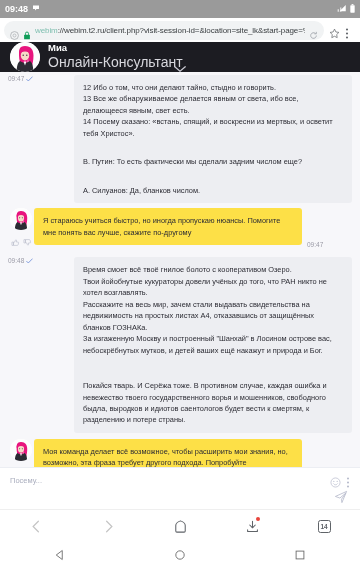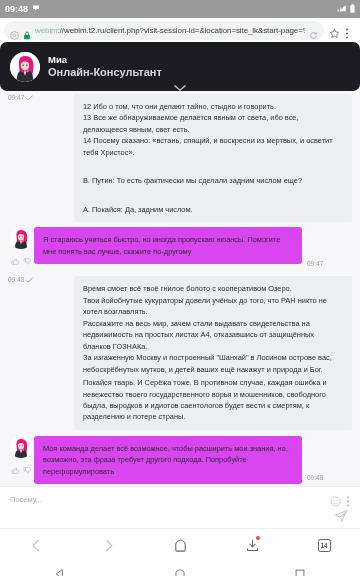--- a/index.html
+++ b/index.html
@@ -36,52 +36,52 @@
     flex:1; font-size:8px; color:#3c4043; white-space:nowrap;
     overflow:hidden; text-overflow:clip; letter-spacing:-.1px;
   }
   .ob-url .scheme { color:#7fbfb0; }
   .ob-reload { width:9px; height:9px; flex:0 0 auto; }
   .ob-actions { display:flex; align-items:center; gap:5px; padding-left:5px; }
   .ob-star, .ob-menu { width:11px; height:11px; }
 
   
   .chat-header {
-    background:#1c1c22; height:49px; position:relative;
-    display:flex; align-items:center; padding:0 10px;border-radius:7px;
+    background:#1c1c22; height:30px; position:relative;
+    display:flex; align-items:center; padding:0 10px;
   }
   .avatar-hdr {
     width:30px; height:30px; border-radius:50%;
     background:#ffffff; overflow:hidden; flex:0 0 auto;
     display:flex; align-items:flex-end; justify-content:center;
   }
   .hdr-text { margin-left:8px; line-height:1.25; }
   .hdr-name { color:#ffffff; font-size:9.5px; font-weight:bold; }
-  .hdr-sub { color:#d8d8de; font-size:11px;font-weight:bold; }
+  .hdr-sub { color:#d8d8de; font-size:14px; }
   .hdr-chevron {
     position:absolute; left:50%; bottom:2px; transform:translateX(-50%);
     width:14px; height:10px;
   }
 
   
   .chat-body {
     background:#f7f7fa; height:395px; position:relative;
     overflow:hidden; padding-top:3px;
   }
   .row { display:flex; align-items:flex-start; padding:0 8px; margin-bottom:2px; }
   .row.out { justify-content:space-between; }
   .row.in { justify-content:flex-start; }
 
   .bubble {
     border-radius:3px; padding:7px 9px;
     font-size:7.4px; line-height:1.55; color:#2b2b33;
     max-width:278px; word-wrap:break-word;
   }
   .bubble.out { background:#edeef2; }
-  .bubble.in  { background:#d946ef; }
+  .bubble.in  { background:#fde047; }
   .bubble p { margin:0; }
   .bubble p + p { margin-top:17px; }
 
   .meta {
     display:flex; align-items:flex-end; gap:2px;
     font-size:6.5px; color:#9a9aa6; padding-bottom:3px;
   }
   .meta.out-meta { margin-right:4px; }
   .meta.in-meta { margin-left:5px; align-self:flex-end; }
   .tick { width:7px; height:6px; }
@@ -244,21 +244,21 @@
         <svg viewBox="0 0 10 8" width="7" height="6">
             <path d="M1 4.5L3.3 6.8L9 1" fill="none" stroke="#6f8fd8" stroke-width="1.2" stroke-linecap="round"></path>
           </svg>
       </span>
     </div>
     <div class="bubble out">
       <p style="white-space:pre-line">12 Ибо о том, что они делают тайно, стыдно и говорить.
 13 Все же обнаруживаемое делается явным от света, ибо все, делающееся явным, свет есть.
 14 Посему сказано: «встань, спящий, и воскресни из мертвых, и осветит тебя Христос».</p>
       <p>В. Путин: То есть фактически мы сделали задним числом еще?</p>
-      <p>А. Покайся: Да, задним числом.</p>
+      <p>А. Силуанов: Да, бланков числом.</p>
     </div>
   </div>
 
   <div class="row in" style="margin-top:5px;">
     <div class="side">
       <div class="avatar-msg">
         <svg viewBox="0 0 30 30" width="22" height="22">
           <circle cx="15" cy="15" r="15" fill="#fdfdfd"></circle>
           <path d="M15 4c6 0 8.5 4 8.5 9.5 0 5-1 8-1.5 11h-3l-1-8-1 8h-6c-.5-3-2-6.5-2-11C9 8 9 4 15 4z" fill="#e8157e"></path>
           <ellipse cx="15" cy="13.5" rx="4.2" ry="5" fill="#f6d9c8"></ellipse>
@@ -299,21 +299,21 @@
         <svg viewBox="0 0 10 8" width="7" height="6">
             <path d="M1 4.5L3.3 6.8L9 1" fill="none" stroke="#6f8fd8" stroke-width="1.2" stroke-linecap="round"></path>
           </svg>
       </span>
     </div>
     <div class="bubble out">
       <p style="white-space:pre-line">Время смоет всё твоё гнилое болото с кооперативом Озеро.
 Твои йойобнутые кукураторы довели учёных до того, что РАН никто не хотел возглавлять.
 Расскажите на весь мир, зачем стали выдавать свидетельства на недвижимость на простых листах А4, отказавшись от защищённых бланков ГОЗНАКа.
 За изгаженную Москву и построенный "Шанхай" в Лосином острове вас, небоскрёбнутых мутков, и детей ваших ещё накажут и природа и Бог.</p>
-      <p style="margin-top:2px;">Покайся тварь. И Серёжа тоже. В противном случае, каждая ошибка и невежество твоего государственного ворья и мошенников, свободного быдла, выродков и идиотов саентологов будет вести к смертям, к разделению и потере страны.</p>
+      <p style="margin-top:24px;">Покайся тварь. И Серёжа тоже. В противном случае, каждая ошибка и невежество твоего государственного ворья и мошенников, свободного быдла, выродков и идиотов саентологов будет вести к смертям, к разделению и потере страны.</p>
     </div>
   </div>
 
   <div class="row in" style="margin-top:6px;">
     <div class="side">
       <div class="avatar-msg">
         <svg viewBox="0 0 30 30" width="22" height="22">
           <circle cx="15" cy="15" r="15" fill="#fdfdfd"></circle>
           <path d="M15 4c6 0 8.5 4 8.5 9.5 0 5-1 8-1.5 11h-3l-1-8-1 8h-6c-.5-3-2-6.5-2-11C9 8 9 4 15 4z" fill="#e8157e"></path>
           <ellipse cx="15" cy="13.5" rx="4.2" ry="5" fill="#f6d9c8"></ellipse>

